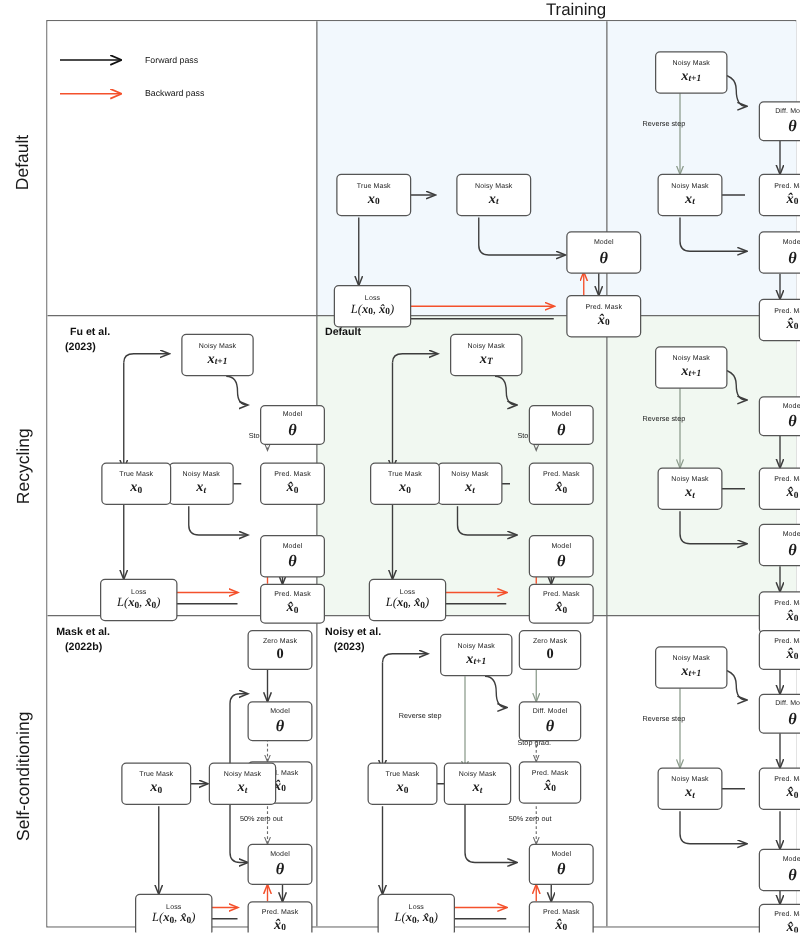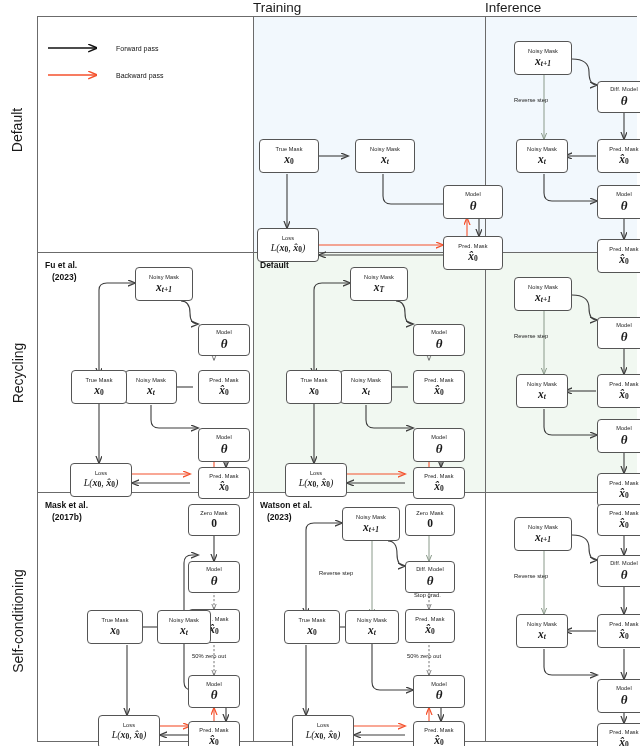--- a/index.html
+++ b/index.html
@@ -1,38 +1,38 @@
 <!DOCTYPE html>
 <html><head>
 <meta charset="utf-8">
 <style>
   html,body{margin:0;padding:0;background:#ffffff;}
   body{width:640px;height:746px;font-family:"Liberation Sans",sans-serif;color:#1a1a1a;overflow:hidden;}
   #root{position:relative;width:640px;height:746px;}
 
-  .col-header{position:absolute;font-size:13.5px;color:#1a1a1a;text-align:left;}
+  .col-header{position:absolute;font-size:13.5px;color:#1a1a1a;text-align:right;}
   .row-label{position:absolute;font-size:14px;color:#1a1a1a;
              transform-origin:center center;white-space:nowrap;text-align:center;}
 
   .grid{position:absolute;left:37px;top:16px;width:600px;height:726px;border:1px solid #6b6b6b;box-sizing:border-box;}
 
   .panel{position:absolute;box-sizing:border-box;overflow:hidden;}
   .panel.blue{background:#f2f8fd;}
   .panel.green{background:#f1f8f1;}
   .panel.white{background:#ffffff;}
 
   .vline{position:absolute;width:1px;background:#6b6b6b;}
   .hline{position:absolute;height:1px;background:#6b6b6b;}
 
   .caption{position:absolute;font-size:8.5px;font-weight:bold;color:#111;line-height:1.35;white-space:nowrap;}
 
   
   .node{position:absolute;box-sizing:border-box;border:1px solid #555;border-radius:4px;
         background:#fff;display:flex;flex-direction:column;align-items:center;justify-content:center;
-        line-height:1;}
+        line-height:1;margin-left:10px;}
   .node .nlab{font-size:5.6px;color:#222;letter-spacing:.1px;white-space:nowrap;margin-bottom:1px;}
   .node .nsym{font-family:"Liberation Serif",serif;font-size:11.5px;font-weight:bold;white-space:nowrap;}
   .node .nsym i{font-style:italic;font-weight:bold;}
   .node .nsym .sub{font-size:7.5px;font-style:italic;font-weight:bold;vertical-align:-1px;}
   .node .nsym .subn{font-size:7.5px;font-style:normal;font-weight:bold;vertical-align:-1px;}
   .node .nsym.lossf{font-size:10px;font-weight:normal;font-style:italic;}
   .node .nsym.theta{font-style:italic;font-weight:bold;font-size:13px;}
 
   .edgelabel{position:absolute;font-size:5.8px;color:#222;white-space:nowrap;}
 
@@ -44,21 +44,20 @@
 
   .legend-row{position:absolute;display:flex;align-items:center;}
   .legend-txt{font-size:7px;color:#111;margin-left:12px;white-space:nowrap;}
 </style>
 </head>
 <body>
 
 <div id="root">
 
   <div class="col-header" style="left:253px;top:0px;width:232px;">Training</div>
-  <div class="col-header" style="left:485px;top:0px;width:152px;">Inference</div>
 
   <div class="row-label" style="left:-43px;top:122px;width:120px;transform:rotate(-90deg);">Default</div>
   <div class="row-label" style="left:-42px;top:365px;width:120px;transform:rotate(-90deg);">Recycling</div>
   <div class="row-label" style="left:-42px;top:613px;width:120px;transform:rotate(-90deg);">Self-conditioning</div>
 
   <div class="grid">
 
     <div class="panel white" style="left:0px;   top:0px;   width:215px; height:235px;"></div>
     <div class="panel blue" style="left:215px; top:0px;   width:232px; height:235px;"></div>
     <div class="panel blue" style="left:447px; top:0px;   width:152px; height:235px;"></div>
@@ -191,26 +190,26 @@
       <path class="fw" d="M534,518 Q551,518 551,531 Q551,543 559,543" marker-end="url(#a_f)"></path>
       <path class="fwthin" d="M506,522 L506,597" marker-end="url(#a_t)"></path>
       <path class="fw" d="M586,519 L586,538" marker-end="url(#a_f)"></path>
       <path class="fw" d="M586,562 L586,597" marker-end="url(#a_f)"></path>
       <path class="fw" d="M558,614 L527,614" marker-end="url(#a_f)"></path>
       <path class="fw" d="M586,632 L586,662" marker-end="url(#a_f)"></path>
       <path class="fw" d="M506,632 L506,650 Q506,658 514,658 L559,658" marker-end="url(#a_f)"></path>
       <path class="fw" d="M586,686 L586,706" marker-end="url(#a_f)"></path>
     </svg>
 
-    <div class="caption" style="left:7px;top:243px;">Fu et al.</div>
+    <div class="caption" style="left:18px;top:243px;">Fu et al.</div>
     <div class="caption" style="left:14px;top:255px;">(2023)</div>
     <div class="caption" style="left:222px;top:243px;">Default</div>
     <div class="caption" style="left:7px;top:483px;">Mask et al.</div>
-    <div class="caption" style="left:14px;top:495px;">(2017b)</div>
-    <div class="caption" style="left:222px;top:483px;">Watson et al.</div>
+    <div class="caption" style="left:14px;top:495px;">(2022b)</div>
+    <div class="caption" style="left:222px;top:483px;">Noisy et al.</div>
     <div class="caption" style="left:229px;top:495px;">(2023)</div>
 
     <div class="edgelabel" style="left:476px;top:80px;">Reverse step</div>
     <div class="edgelabel" style="left:161px;top:329px;">Stop grad.</div>
     <div class="edgelabel" style="left:376px;top:329px;">Stop grad.</div>
     <div class="edgelabel" style="left:476px;top:316px;">Reverse step</div>
     <div class="edgelabel" style="left:161px;top:570px;">Stop grad.</div>
     <div class="edgelabel" style="left:154px;top:636px;">50% zero out</div>
     <div class="edgelabel" style="left:281px;top:553px;">Reverse step</div>
     <div class="edgelabel" style="left:376px;top:575px;">Stop grad.</div>

